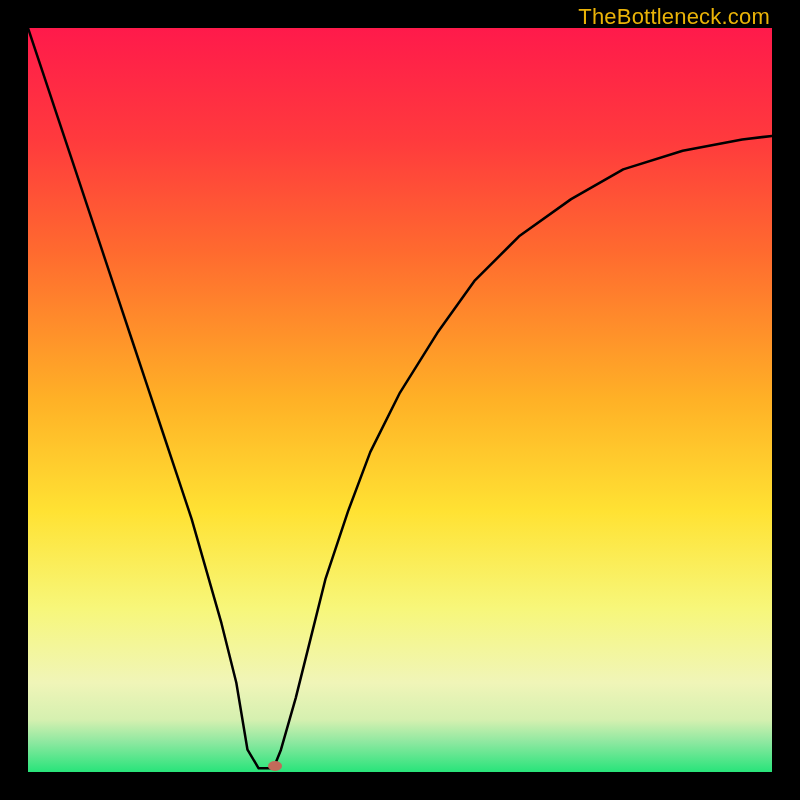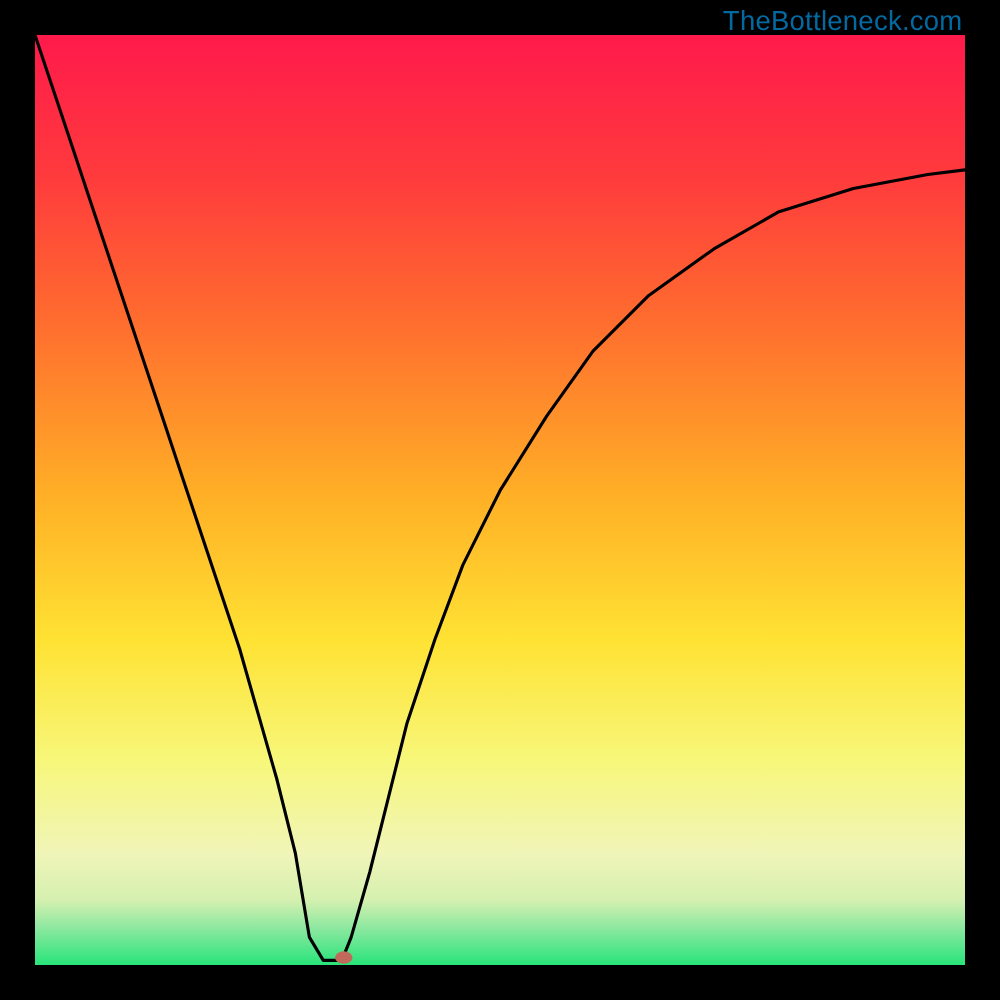--- a/index.html
+++ b/index.html
@@ -24,21 +24,21 @@
     inset: 0;
   }
   .curve-layer {
     position: absolute;
     inset: 0;
   }
   .watermark {
     position: absolute;
     top: 4px;
     right: 30px;
-    color: #0369a1;
+    color: #eab308;
     font-size: 22px;
     font-weight: 500;
     letter-spacing: 0.2px;
   }
 </style>
 </head>
 <body>
 
 <div class="plot-area">
   <svg class="gradient-bg" width="744" height="744" viewBox="0 0 744 744" preserveAspectRatio="none">

